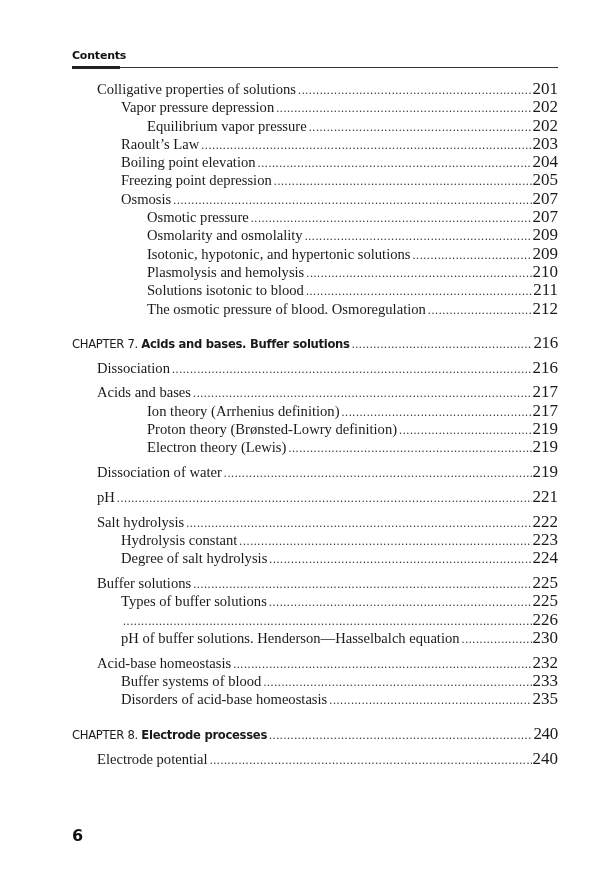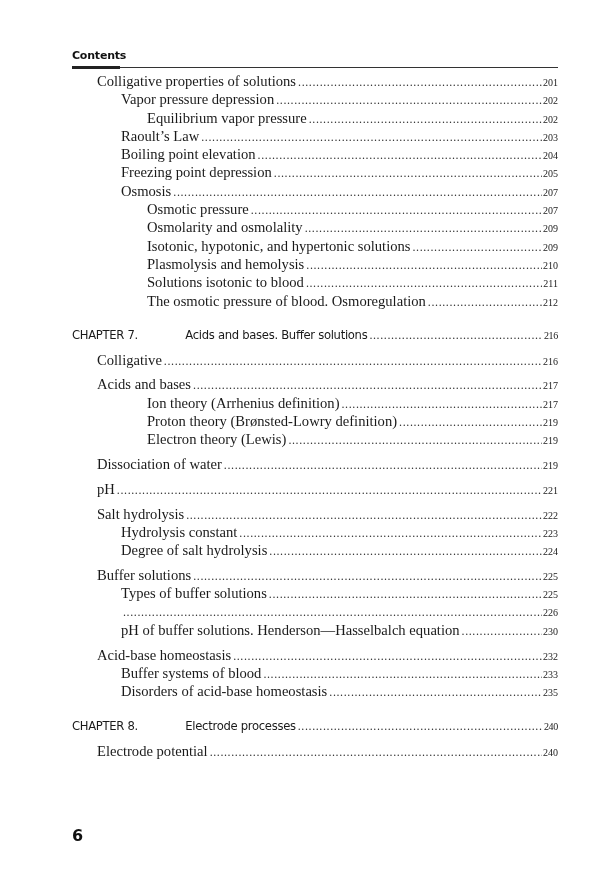--- a/index.html
+++ b/index.html
@@ -42,21 +42,21 @@
     .head-rule-thick {
       position: absolute;
       top: 66px;
       left: 0;
       width: 48px;
       height: 3px;
       background: #222;
     }
     .toc {
       position: absolute;
-      top: 72px;
+      top: 80px;
       left: 0;
       width: 486px;
     }
     .toc-line {
       display: flex;
       align-items: baseline;
       height: 18.3px;
       line-height: 18.3px;
       font-family: "Liberation Serif", serif;
       font-size: 14.6px;
@@ -66,38 +66,38 @@
     .toc-line.lvl1 { padding-left: 25px; }
     .toc-line.lvl2 { padding-left: 49px; justify-content: center; }
     .toc-line.lvl3 { padding-left: 75px; }
     .toc-line.chapter {
       padding-left: 0;
       font-family: "DejaVu Sans", sans-serif;
       font-size: 11.6px;
       letter-spacing: -0.3px;
     }
     .toc-line.chapter .ch-num { font-weight: normal; }
-    .toc-line.chapter .ch-title { font-weight: normal; margin-left: 44px; }
+    .toc-line.chapter .ch-title { font-weight: bold; }
     .toc-line .title { flex: 0 0 auto; }
     .toc-line .leader {
       flex: 1 1 auto;
       overflow: hidden;
       margin: 0 1px 0 2px;
       font-family: "Liberation Serif", serif;
       font-size: 12px;
       letter-spacing: 0.6px;
       color: #333;
     }
     .toc-line .leader::before {
       content: "..............................................................................................................................................................................................................................";
     }
     .toc-line .pnum {
       flex: 0 0 auto;
       font-family: "Liberation Serif", serif;
-      font-size: 10px;
+      font-size: 17px;
       text-align: right;
     }
     .gap-sm { height: 6.5px; }
     .gap-lg { height: 16px; }
     .folio {
       position: absolute;
       top: 826px;
       left: 0;
       font-family: "DejaVu Sans", sans-serif;
       font-weight: bold;
@@ -185,21 +185,21 @@
 
     <div class="toc-line chapter">
         <span class="title"><span class="ch-num">CHAPTER 7.</span> <span class="ch-title">Acids and bases. Buffer solutions</span></span>
         <span class="leader"></span>
         <span class="pnum">216</span>
       </div>
 
     <div class="gap-sm"></div>
 
     <div class="toc-line lvl1">
-        <span class="title">Colligative</span>
+        <span class="title">Dissociation</span>
         <span class="leader"></span>
         <span class="pnum">216</span>
       </div>
 
     <div class="gap-sm"></div>
 
     <div class="toc-line lvl1">
         <span class="title">Acids and bases</span>
         <span class="leader"></span>
         <span class="pnum">217</span>

